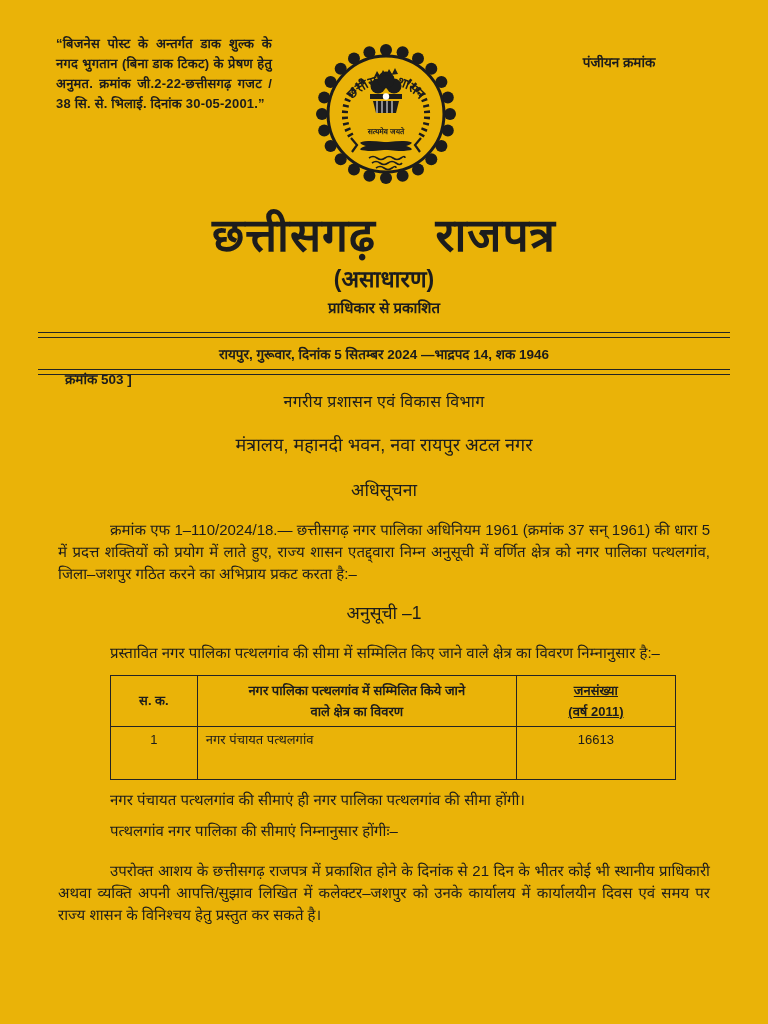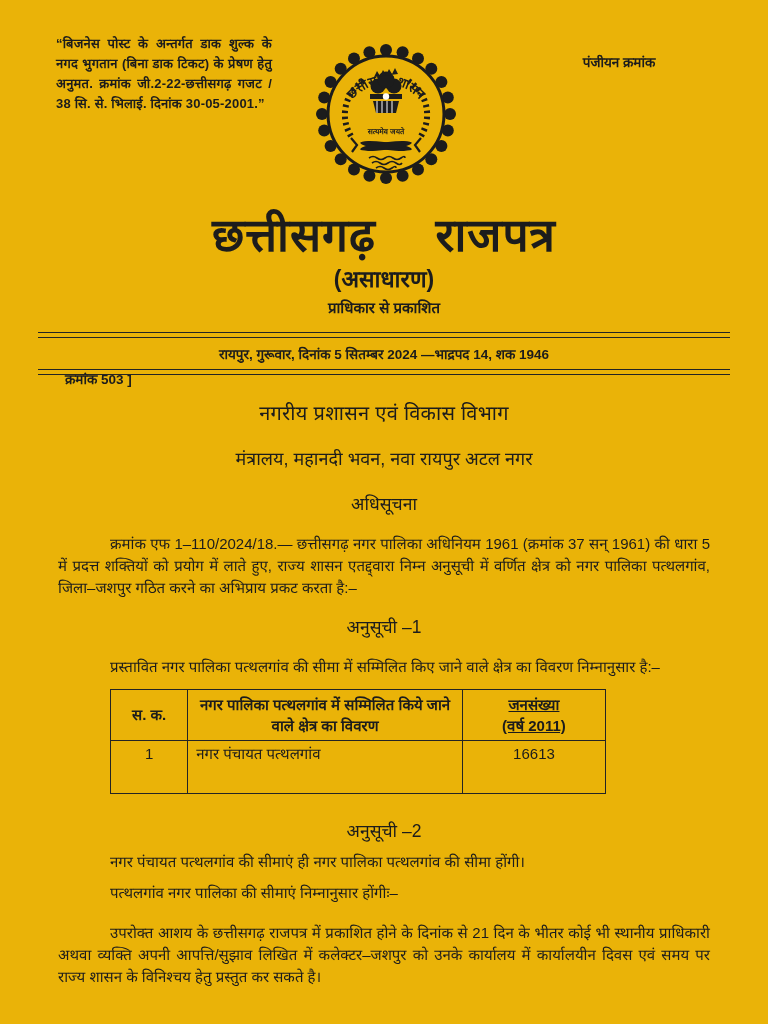--- a/index.html
+++ b/index.html
@@ -72,21 +72,21 @@
     text-align:center;
     font-size:13.5px;
     font-weight:bold;
   }
   .issue-number{
     position:absolute;
     left:27px;top:7px;margin-top:25px;
   }
   
   .center-line{text-align:center;}
-  .dept-line1{margin-top:24px;font-size:20px;letter-spacing:.3px;}
+  .dept-line1{margin-top:15px;font-size:16px;letter-spacing:.3px;}
   .dept-line2{margin-top:20px;font-size:18px;}
   .dept-date{margin-top:24px;font-size:16px;}
   .notif-heading{margin-top:21px;font-size:17.5px;}
   .sched-heading{font-size:17.5px;}
   
   .para{
     margin:18px 58px 0 58px;
     font-size:15px;
     line-height:22px;
     text-align:justify;
@@ -94,22 +94,22 @@
   }
   .para.single{text-align:left;}
   .sched1-heading{margin-top:15px;}
   .sched2-heading{margin-top:24px;}
   .sched-intro{}
   .sched2-line{margin-top:9px;}
   
   .area-table{
     margin:11px 0 0 110px;
     border-collapse:collapse;
-    width:496px;
-    font-size:15px;
+    width:566px;
+    font-size:13px;
   }
   .area-table th,.area-table td{
     border:1.6px solid #242424;
     padding:3px 8px;
   }
   .area-table th{
     font-weight:bold;
     text-align:center;
     line-height:21px;
     white-space:pre-line;
@@ -243,19 +243,18 @@
     </thead>
     <tbody>
       <tr>
         <td class="cell-center">1</td>
         <td class="cell-left">नगर पंचायत पत्थलगांव</td>
         <td class="cell-center">16613</td>
       </tr>
     </tbody>
   </table>
 
-  <div class="center-line sched-heading sched2-heading">अनुसूची –2</div>
   <p class="para single sched2-line">नगर पंचायत पत्थलगांव की सीमाएं ही नगर पालिका पत्थलगांव की सीमा होंगी।</p>
   <p class="para single sched2-line">पत्थलगांव नगर पालिका की सीमाएं निम्नानुसार होंगीः–</p>
 
   <p class="para">उपरोक्त आशय के छत्तीसगढ़ राजपत्र में प्रकाशित होने के दिनांक से 21 दिन के भीतर कोई भी स्थानीय प्राधिकारी अथवा व्यक्ति अपनी आपत्ति/सुझाव लिखित में कलेक्टर–जशपुर को उनके कार्यालय में कार्यालयीन दिवस एवं समय पर राज्य शासन के विनिश्चय हेतु प्रस्तुत कर सकते है।</p>
 
 </div>
 
 </body></html>

